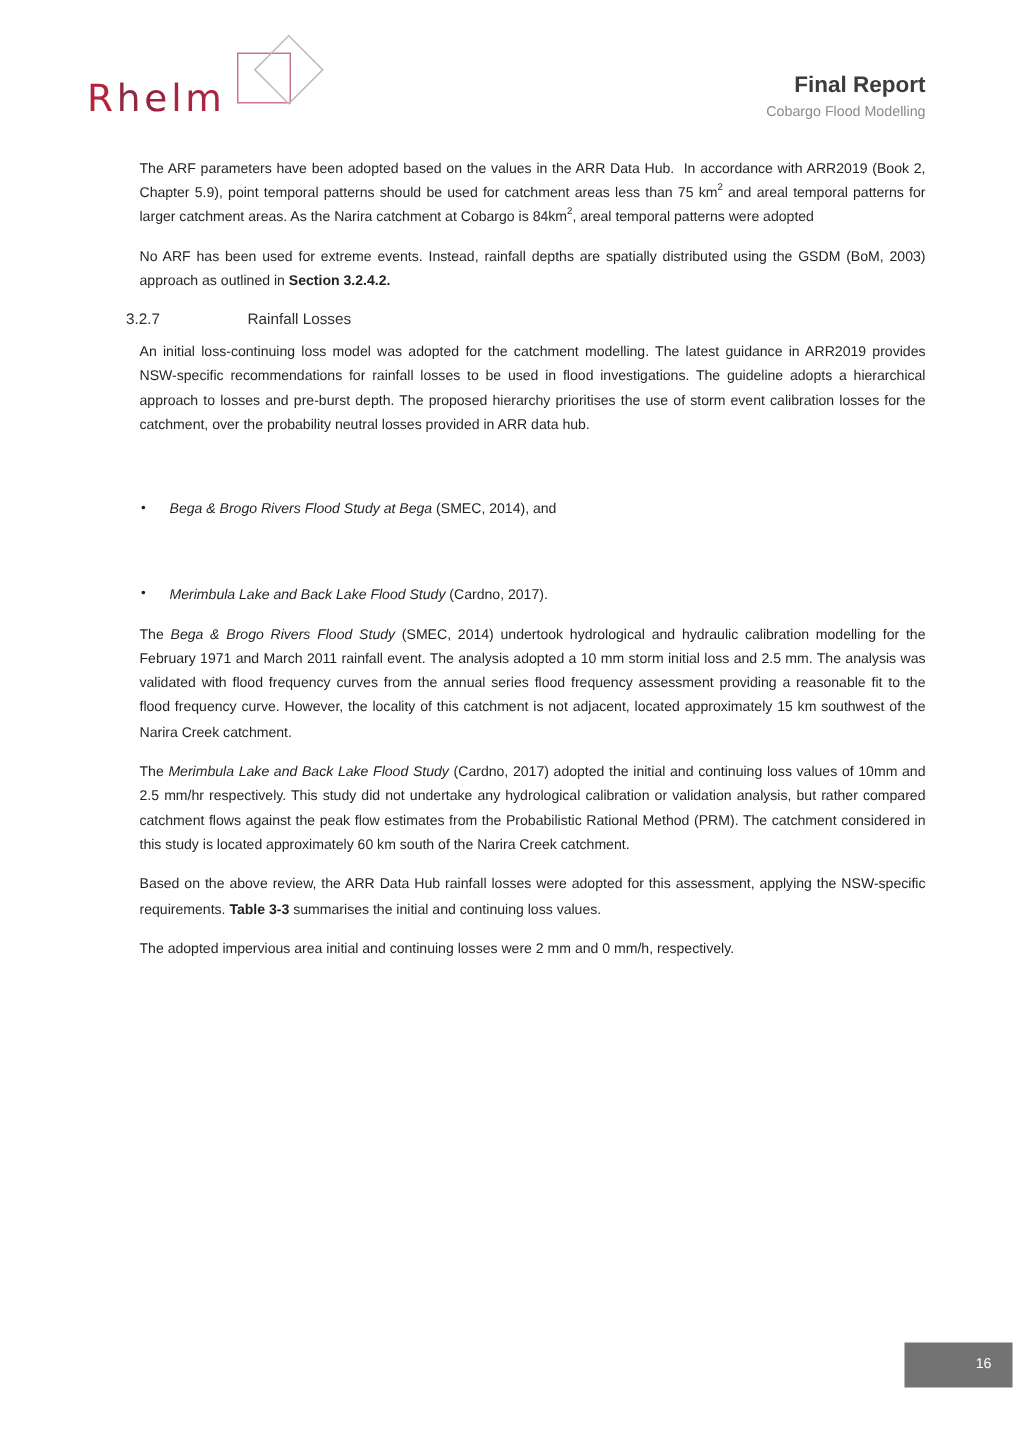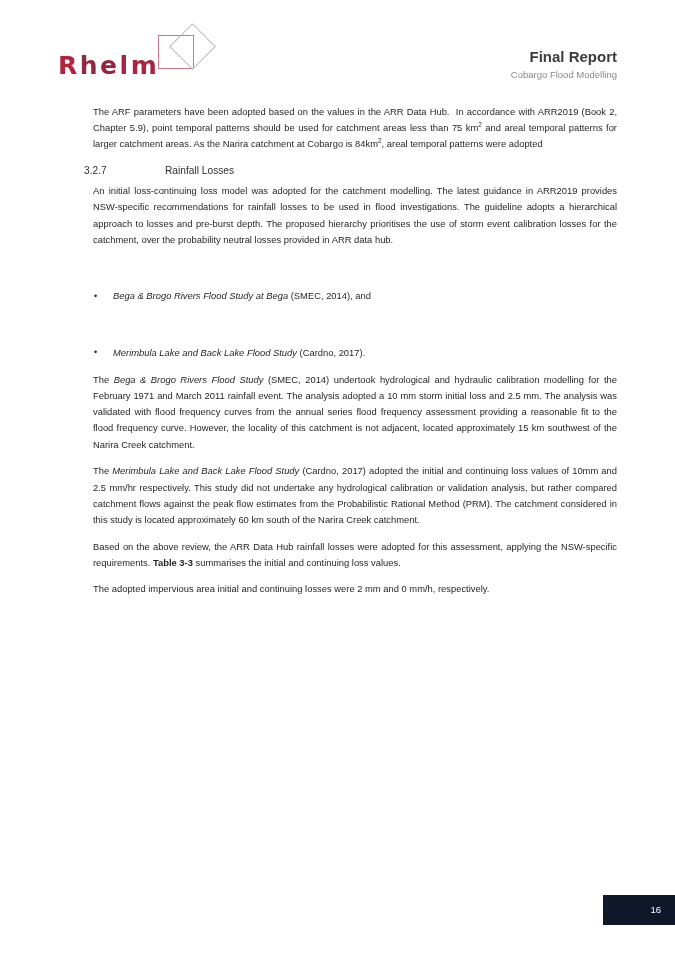--- a/index.html
+++ b/index.html
@@ -49,21 +49,21 @@
     border: 1.4px solid #b9b9bb;
     box-sizing: border-box;
     transform: rotate(45deg);
   }
   .logo-word {
     position: absolute;
     left: 0;
     top: 20px;
     font-family: "DejaVu Sans", sans-serif;
     font-size: 25px;
-    font-weight: 700;
+    font-weight: 400;
     letter-spacing: 2.5px;
     line-height: 1;
     white-space: nowrap;
   }
   .logo-word .l-r { color: #b5223c; }
   .logo-word .l-h { color: #8e2a44; }
   .logo-word .l-e { color: #9e1f3d; }
   .logo-word .l-l { color: #a8243f; }
   .logo-word .l-m { color: #a8243f; }
 
@@ -187,20 +187,21 @@
     <span class="header-sub">Cobargo Flood Modelling</span>
   </div>
 
 </div>
 
 <div class="page-body">
   <div class="content">
 
     <p class="para">The ARF parameters have been adopted based on the values in the ARR Data Hub.&nbsp; In accordance with ARR2019 (Book 2, Chapter 5.9), point temporal patterns should be used for catchment areas less than 75 km<sup>2</sup> and areal temporal patterns for larger catchment areas. As the Narira catchment at Cobargo is 84km<sup>2</sup>, areal temporal patterns were adopted</p>
 
+    <p class="para">No ARF has been used for extreme events. Instead, rainfall depths are spatially distributed using the GSDM (BoM, 2003) approach as outlined in <span class="bd">Section 3.2.4.2.</span></p>
 
     <div class="heading-row">
       <span class="heading-num">3.2.7</span><span class="heading-text">Rainfall Losses</span>
     </div>
 
     <p class="para">An initial loss-continuing loss model was adopted for the catchment modelling. The latest guidance in ARR2019 provides NSW-specific recommendations for rainfall losses to be used in flood investigations. The guideline adopts a hierarchical approach to losses and pre-burst depth. The proposed hierarchy prioritises the use of storm event calibration losses for the catchment, over the probability neutral losses provided in ARR data hub.</p>
 
 
     <ul class="bullets">
       <li><span class="it">Bega &amp; Brogo Rivers Flood Study at Bega</span><span> (SMEC, 2014), and</span></li>
@@ -212,15 +213,15 @@
     <p class="para"><span>The </span><span class="it">Merimbula Lake and Back Lake Flood Study</span><span> (Cardno, 2017) adopted the initial and continuing loss values of 10mm and 2.5 mm/hr respectively. This study did not undertake any hydrological calibration or validation analysis, but rather compared catchment flows against the peak flow estimates from the Probabilistic Rational Method (PRM).  The catchment considered in this study is located approximately 60 km south of the Narira Creek catchment.</span></p>
 
     <p class="para"><span>Based on the above review, the ARR Data Hub rainfall losses were adopted for this assessment, applying the NSW-specific requirements. </span><span class="bd">Table 3-3</span><span> summarises the initial and continuing loss values.</span></p>
 
 
     <p class="para">The adopted impervious area initial and continuing losses were 2 mm and 0 mm/h, respectively.</p>
 
   </div>
 </div>
 
-<div class="footer-bar" style="background: #0f172a;">
+<div class="footer-bar" style="background: #737373;">
   <span class="footer-page-number">16</span>
 </div>
 
 </body></html>

